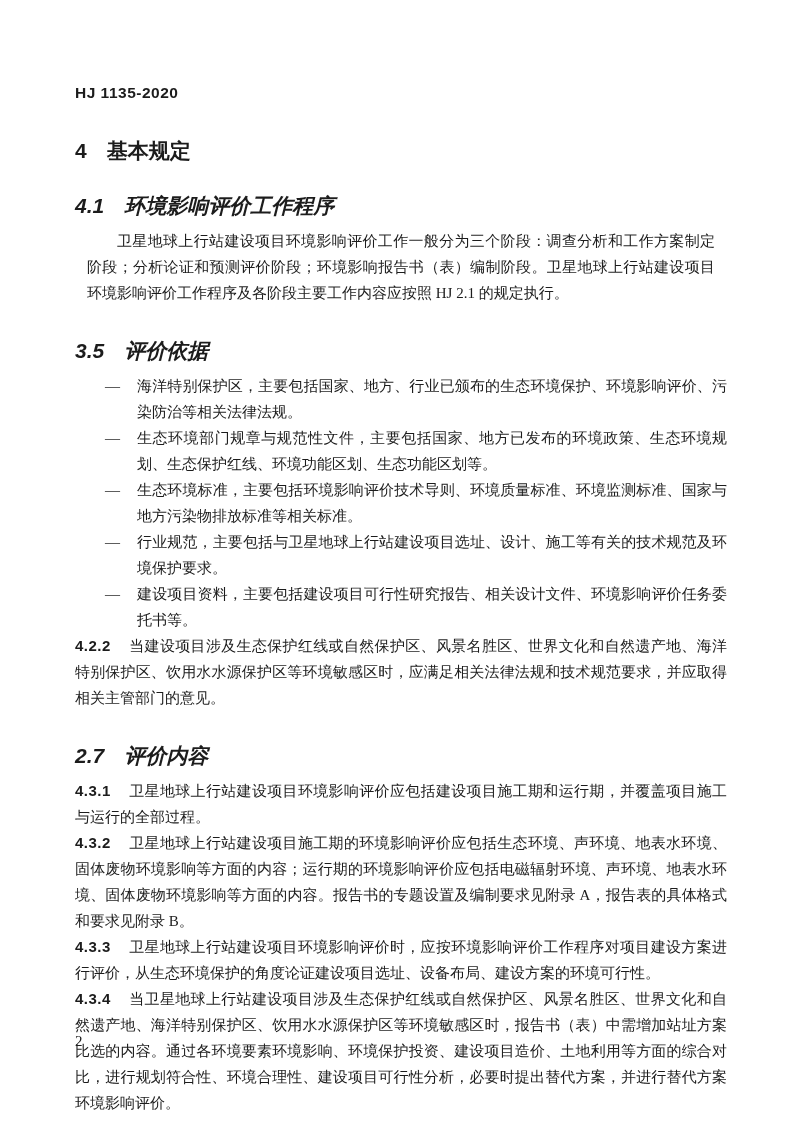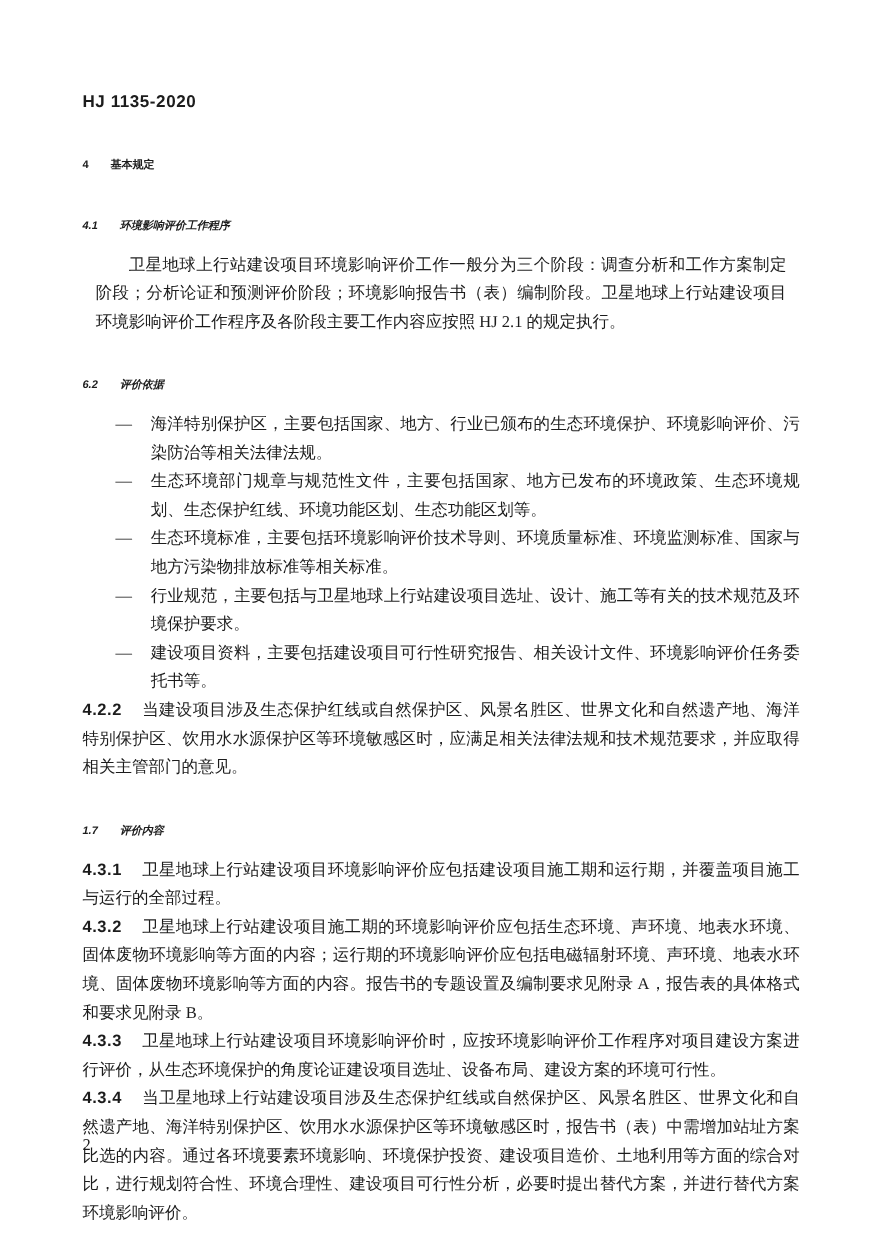--- a/index.html
+++ b/index.html
@@ -27,21 +27,21 @@
     font-family: "Liberation Sans", "DejaVu Sans", sans-serif;
     font-weight: 600;
     font-size: 15.5px;
     letter-spacing: 0.5px;
     line-height: 18px;
   }
   .content { margin-top: 0; }
   .heading {
     font-family: "Liberation Sans", "DejaVu Sans", sans-serif;
     font-weight: 700;
-    font-size: 10px;
+    font-size: 21px;
     line-height: 20px;
   }
   .heading.h1 { margin: 39px 0 0 0; }
   .heading.h2 { margin: 35px 0 12px 0; font-style: italic; }
   .heading .num { margin-right: 20px; }
   .para {
     margin: 12px;
     text-align: justify;
   }
   .para.indent { text-indent: 2em; }
@@ -78,21 +78,21 @@
 </head>
 <body>
 
 <div class="page">
   <div class="doc-code">HJ 1135-2020</div>
 
   <div class="content">
       <div class="heading h1"><span class="num">4</span><span class="title">基本规定</span></div>
       <div class="heading h2"><span class="num">4.1</span><span class="title">环境影响评价工作程序</span></div>
       <p class="para indent"><span class="text">卫星地球上行站建设项目环境影响评价工作一般分为三个阶段：调查分析和工作方案制定阶段；分析论证和预测评价阶段；环境影响报告书（表）编制阶段。卫星地球上行站建设项目环境影响评价工作程序及各阶段主要工作内容应按照 HJ 2.1 的规定执行。</span></p>
-      <div class="heading h2"><span class="num">6.2</span><span class="title">评价依据</span></div>
+      <div class="heading h2"><span class="num">3.5</span><span class="title">评价依据</span></div>
       <div class="dash-item">
         <span class="dash-marker">—</span>
         <span class="dash-text">海洋特别保护区，主要包括国家、地方、行业已颁布的生态环境保护、环境影响评价、污染防治等相关法律法规。</span>
       </div>
       <div class="dash-item">
         <span class="dash-marker">—</span>
         <span class="dash-text">生态环境部门规章与规范性文件，主要包括国家、地方已发布的环境政策、生态环境规划、生态保护红线、环境功能区划、生态功能区划等。</span>
       </div>
       <div class="dash-item">
         <span class="dash-marker">—</span>
@@ -100,21 +100,21 @@
       </div>
       <div class="dash-item">
         <span class="dash-marker">—</span>
         <span class="dash-text">行业规范，主要包括与卫星地球上行站建设项目选址、设计、施工等有关的技术规范及环境保护要求。</span>
       </div>
       <div class="dash-item">
         <span class="dash-marker">—</span>
         <span class="dash-text">建设项目资料，主要包括建设项目可行性研究报告、相关设计文件、环境影响评价任务委托书等。</span>
       </div>
       <p class="clause"><span class="num">4.2.2</span><span class="text">当建设项目涉及生态保护红线或自然保护区、风景名胜区、世界文化和自然遗产地、海洋特别保护区、饮用水水源保护区等环境敏感区时，应满足相关法律法规和技术规范要求，并应取得相关主管部门的意见。</span></p>
-      <div class="heading h2"><span class="num">1.7</span><span class="title">评价内容</span></div>
+      <div class="heading h2"><span class="num">2.7</span><span class="title">评价内容</span></div>
       <p class="clause"><span class="num">4.3.1</span><span class="text">卫星地球上行站建设项目环境影响评价应包括建设项目施工期和运行期，并覆盖项目施工与运行的全部过程。</span></p>
       <p class="clause"><span class="num">4.3.2</span><span class="text">卫星地球上行站建设项目施工期的环境影响评价应包括生态环境、声环境、地表水环境、固体废物环境影响等方面的内容；运行期的环境影响评价应包括电磁辐射环境、声环境、地表水环境、固体废物环境影响等方面的内容。报告书的专题设置及编制要求见附录 A，报告表的具体格式和要求见附录 B。</span></p>
       <p class="clause"><span class="num">4.3.3</span><span class="text">卫星地球上行站建设项目环境影响评价时，应按环境影响评价工作程序对项目建设方案进行评价，从生态环境保护的角度论证建设项目选址、设备布局、建设方案的环境可行性。</span></p>
       <p class="clause"><span class="num">4.3.4</span><span class="text">当卫星地球上行站建设项目涉及生态保护红线或自然保护区、风景名胜区、世界文化和自然遗产地、海洋特别保护区、饮用水水源保护区等环境敏感区时，报告书（表）中需增加站址方案比选的内容。通过各环境要素环境影响、环境保护投资、建设项目造价、土地利用等方面的综合对比，进行规划符合性、环境合理性、建设项目可行性分析，必要时提出替代方案，并进行替代方案环境影响评价。</span></p>
     </div>
 
   <div class="page-number">2</div>
 </div>
 
 </body></html>

